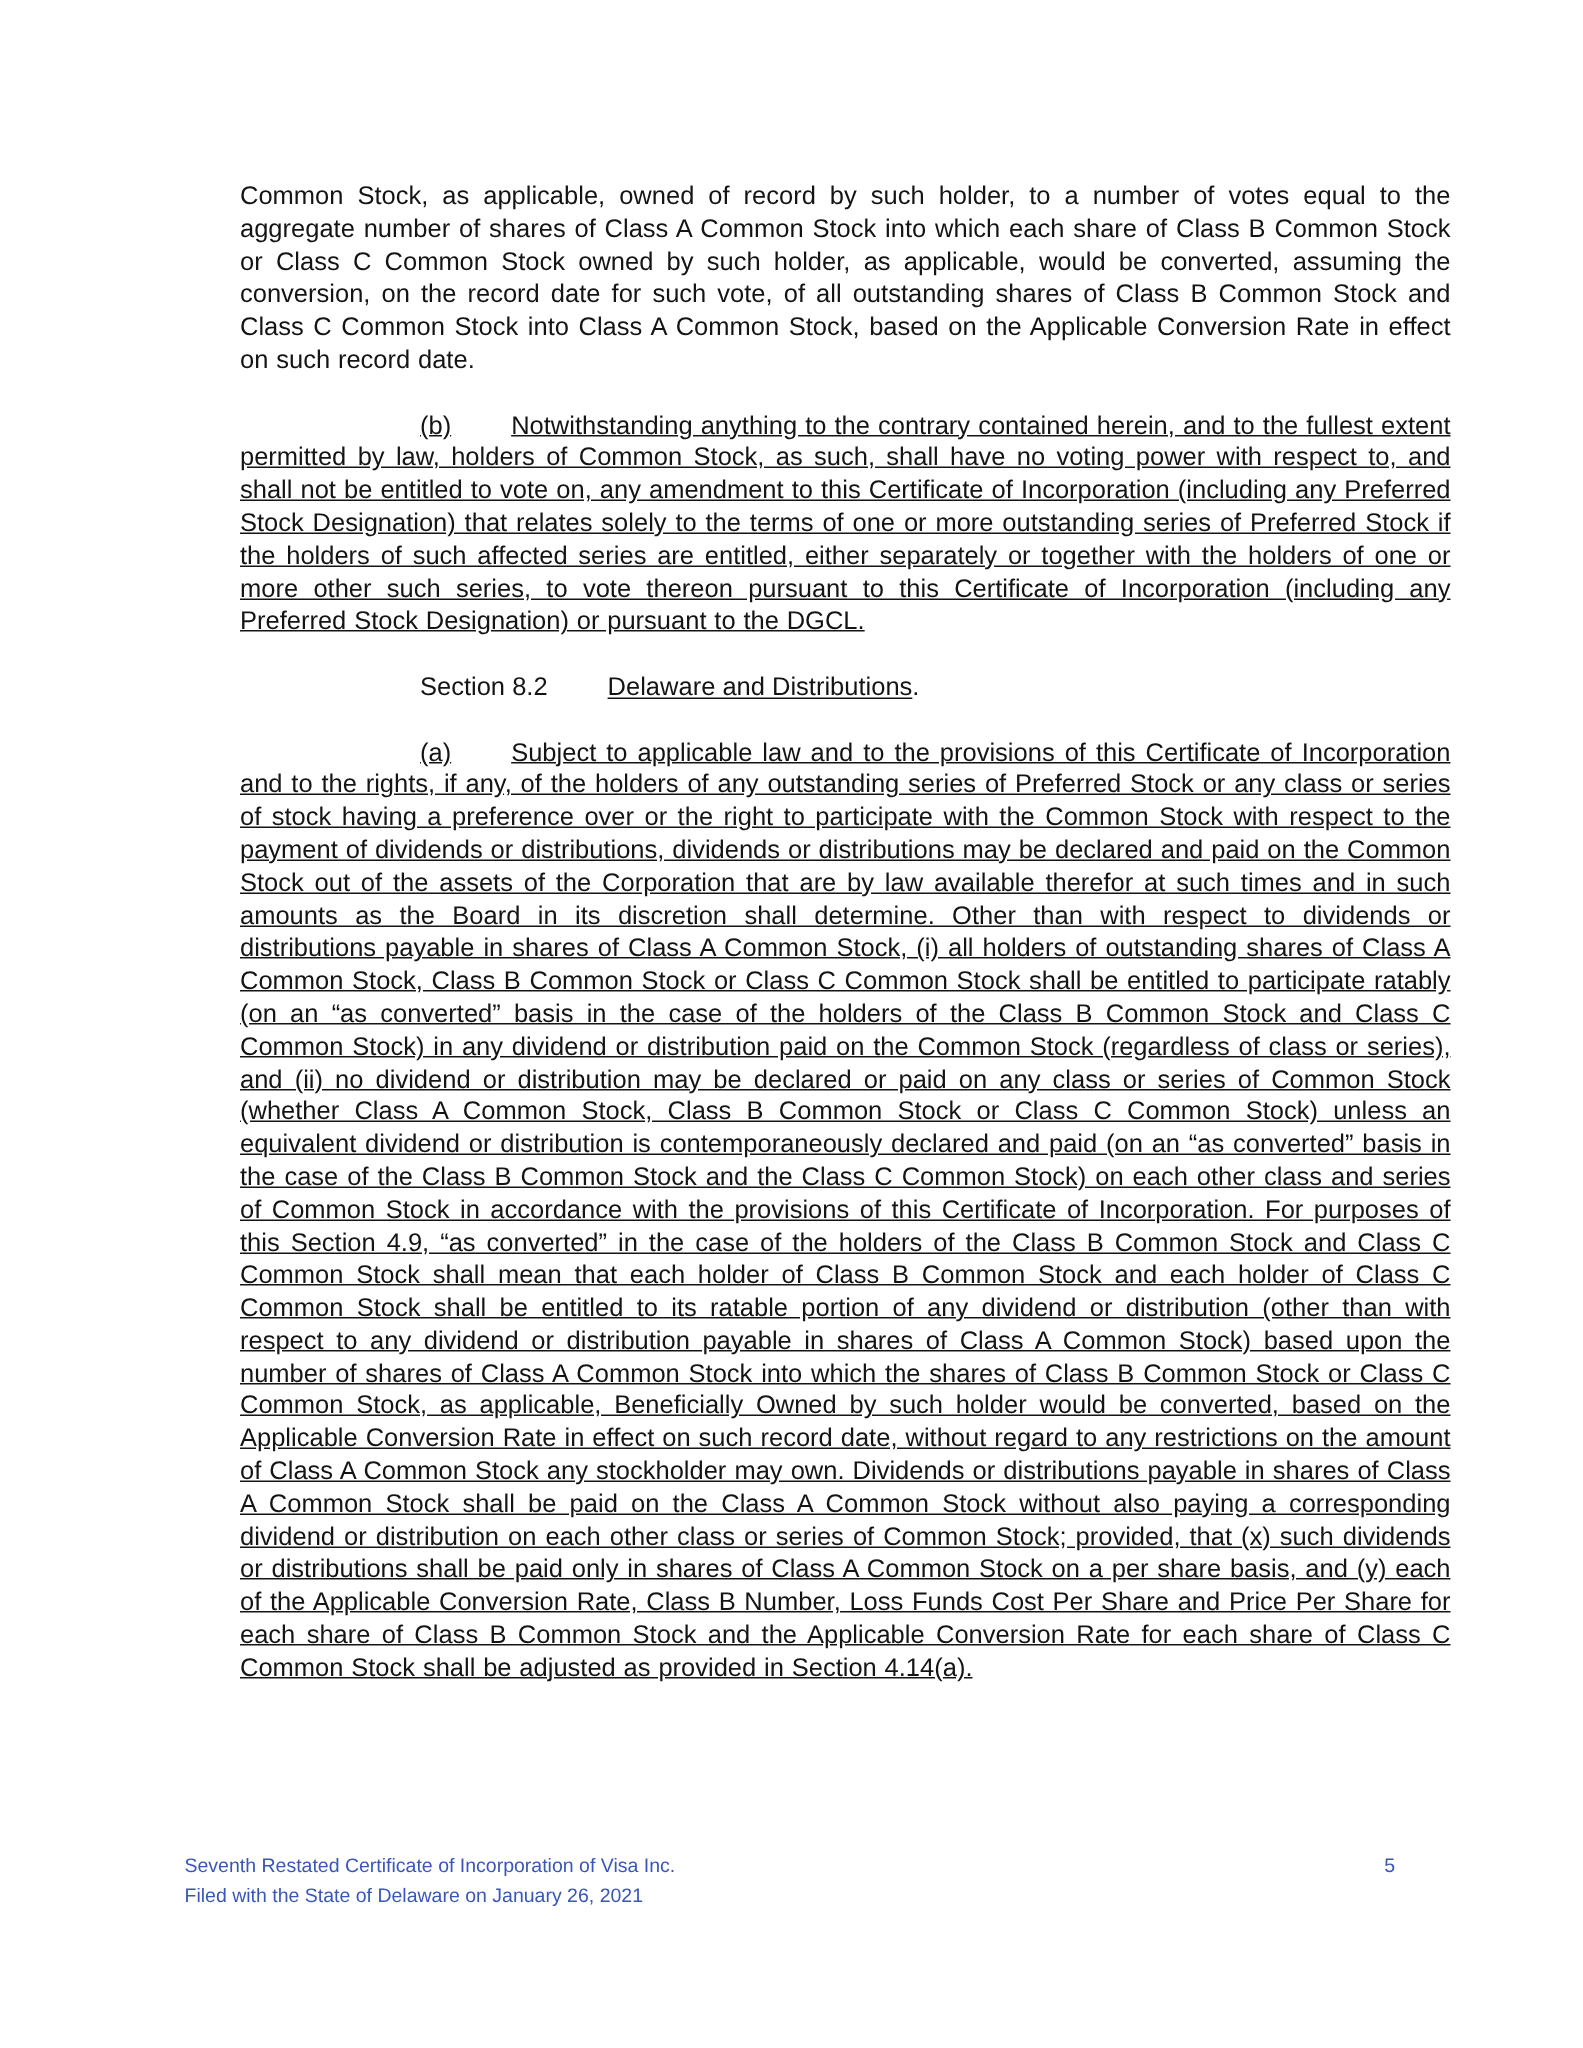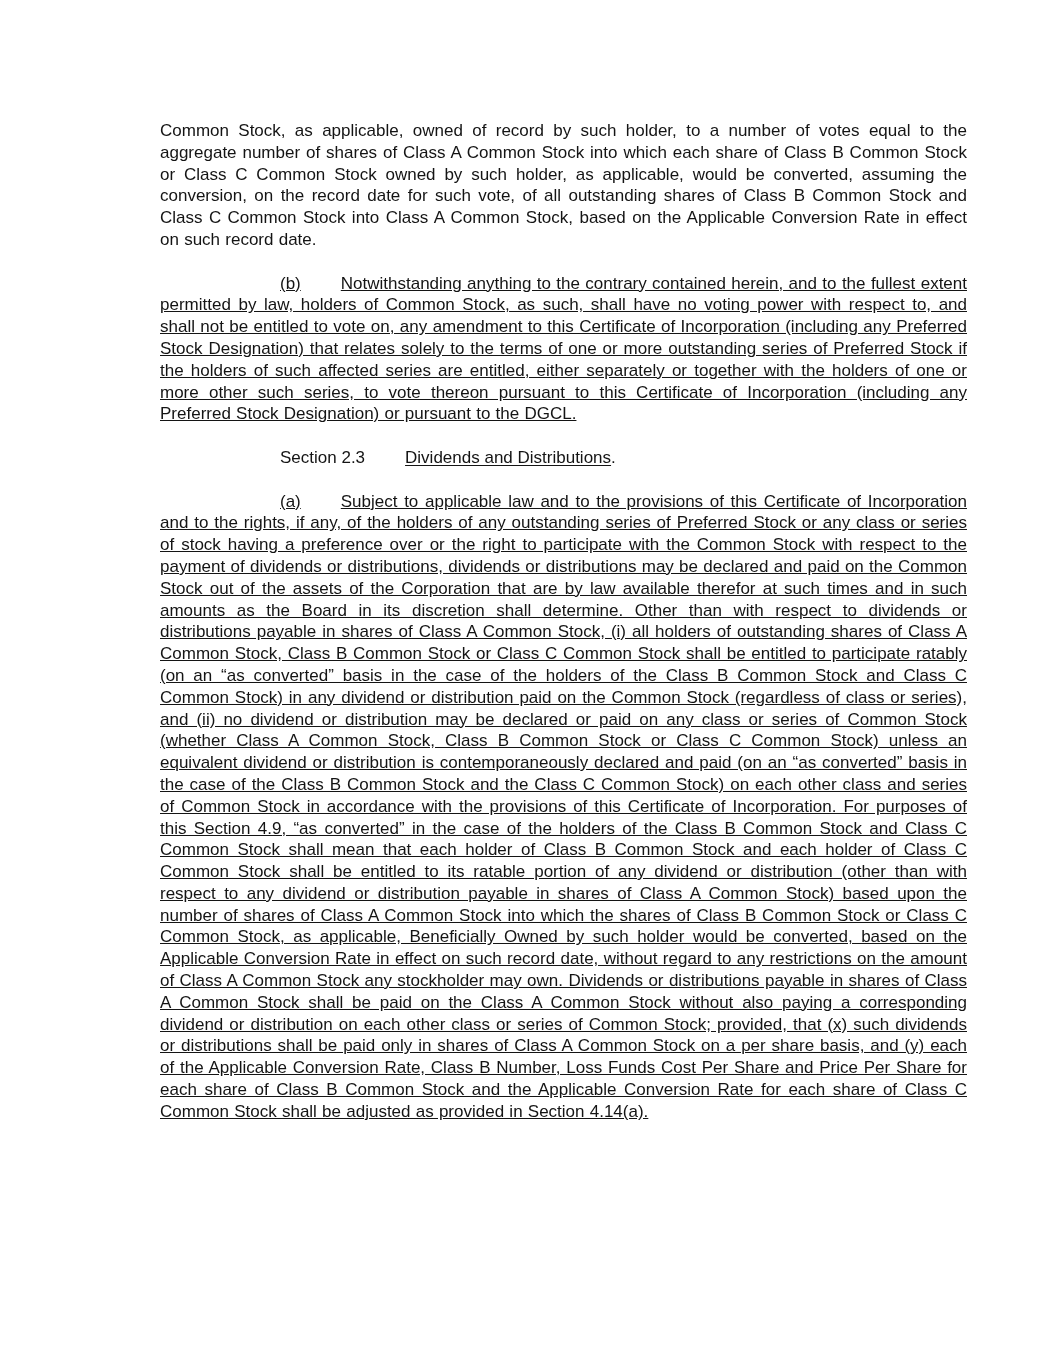--- a/index.html
+++ b/index.html
@@ -73,20 +73,27 @@
 <body>
 
 <div class="page">
 
   <div class="content">
 
     <p class="body-text"><span>Common Stock, as applicable, owned of record by such holder, to a number of votes equal to the aggregate number of shares of Class A Common Stock into which each share of Class B Common Stock or Class C Common Stock owned by such holder, as applicable, would be converted, assuming the conversion, on the record date for such vote, of all outstanding shares of Class B Common Stock and Class C Common Stock into Class A Common Stock, based on the Applicable Conversion Rate in effect on such record date.</span></p>
 
     <p class="body-text indent"><span>(b)</span><span class="tab"></span><span>Notwithstanding anything to the contrary contained herein, and to the fullest extent permitted by law, holders of Common Stock, as such, shall have no voting power with respect to, and shall not be entitled to vote on, any amendment to this Certificate of Incorporation (including any Preferred Stock Designation) that relates solely to the terms of one or more outstanding series of Preferred Stock if the holders of such affected series are entitled, either separately or together with the holders of one or more other such series, to vote thereon pursuant to this Certificate of Incorporation (including any Preferred Stock Designation) or pursuant to the DGCL.</span></p>
 
-    <p class="section-heading"><span>Section 2.3</span><span class="tab"></span><span class="underlined">Dividends and Distributions</span><span>.</span></p>
+    <p class="section-heading"><span>Section 8.2</span><span class="tab"></span><span class="underlined">Delaware and Distributions</span><span>.</span></p>
 
     <p class="body-text indent"><span>(a)</span><span class="tab"></span><span>Subject to applicable law and to the provisions of this Certificate of Incorporation and to the rights, if any, of the holders of any outstanding series of Preferred Stock or any class or series of stock having a preference over or the right to participate with the Common Stock with respect to the payment of dividends or distributions, dividends or distributions may be declared and paid on the Common Stock out of the assets of the Corporation that are by law available therefor at such times and in such amounts as the Board in its discretion shall determine.  Other than with respect to dividends or distributions payable in shares of Class A Common Stock, (i) all holders of outstanding shares of Class A Common Stock, Class B Common Stock or Class C Common Stock shall be entitled to participate ratably (on an “as converted” basis in the case of the holders of the Class B Common Stock and Class C Common Stock) in any dividend or distribution paid on the Common Stock (regardless of class or series), and (ii) no dividend or distribution may be declared or paid on any class or series of Common Stock (whether Class A Common Stock, Class B Common Stock or Class C Common Stock) unless an equivalent dividend or distribution is contemporaneously declared and paid (on an “as converted” basis in the case of the Class B Common Stock and the Class C Common Stock) on each other class and series of Common Stock in accordance with the provisions of this Certificate of Incorporation.  For purposes of this Section 4.9, “as converted” in the case of the holders of the Class B Common Stock and Class C Common Stock shall mean that each holder of Class B Common Stock and each holder of Class C Common Stock shall be entitled to its ratable portion of any dividend or distribution (other than with respect to any dividend or distribution payable in shares of Class A Common Stock) based upon the number of shares of Class A Common Stock into which the shares of Class B Common Stock or Class C Common Stock, as applicable, Beneficially Owned by such holder would be converted, based on the Applicable Conversion Rate in effect on such record date, without regard to any restrictions on the amount of Class A Common Stock any stockholder may own.  Dividends or distributions payable in shares of Class A Common Stock shall be paid on the Class A Common Stock without also paying a corresponding dividend or distribution on each other class or series of Common Stock; provided, that (x) such dividends or distributions shall be paid only in shares of Class A Common Stock on a per share basis, and (y) each of the Applicable Conversion Rate, Class B Number, Loss Funds Cost Per Share and Price Per Share for each share of Class B Common Stock and the Applicable Conversion Rate for each share of Class C Common Stock shall be adjusted as provided in Section 4.14(a).</span></p>
 
   </div>
 
+  <div class="footer">
+    <div class="footer-left">
+      <div>Seventh Restated Certificate of Incorporation of Visa Inc.</div>
+      <div>Filed with the State of Delaware on January 26, 2021</div>
+    </div>
+    <div class="footer-page-number">5</div>
+  </div>
 
 </div>
 
 </body></html>

